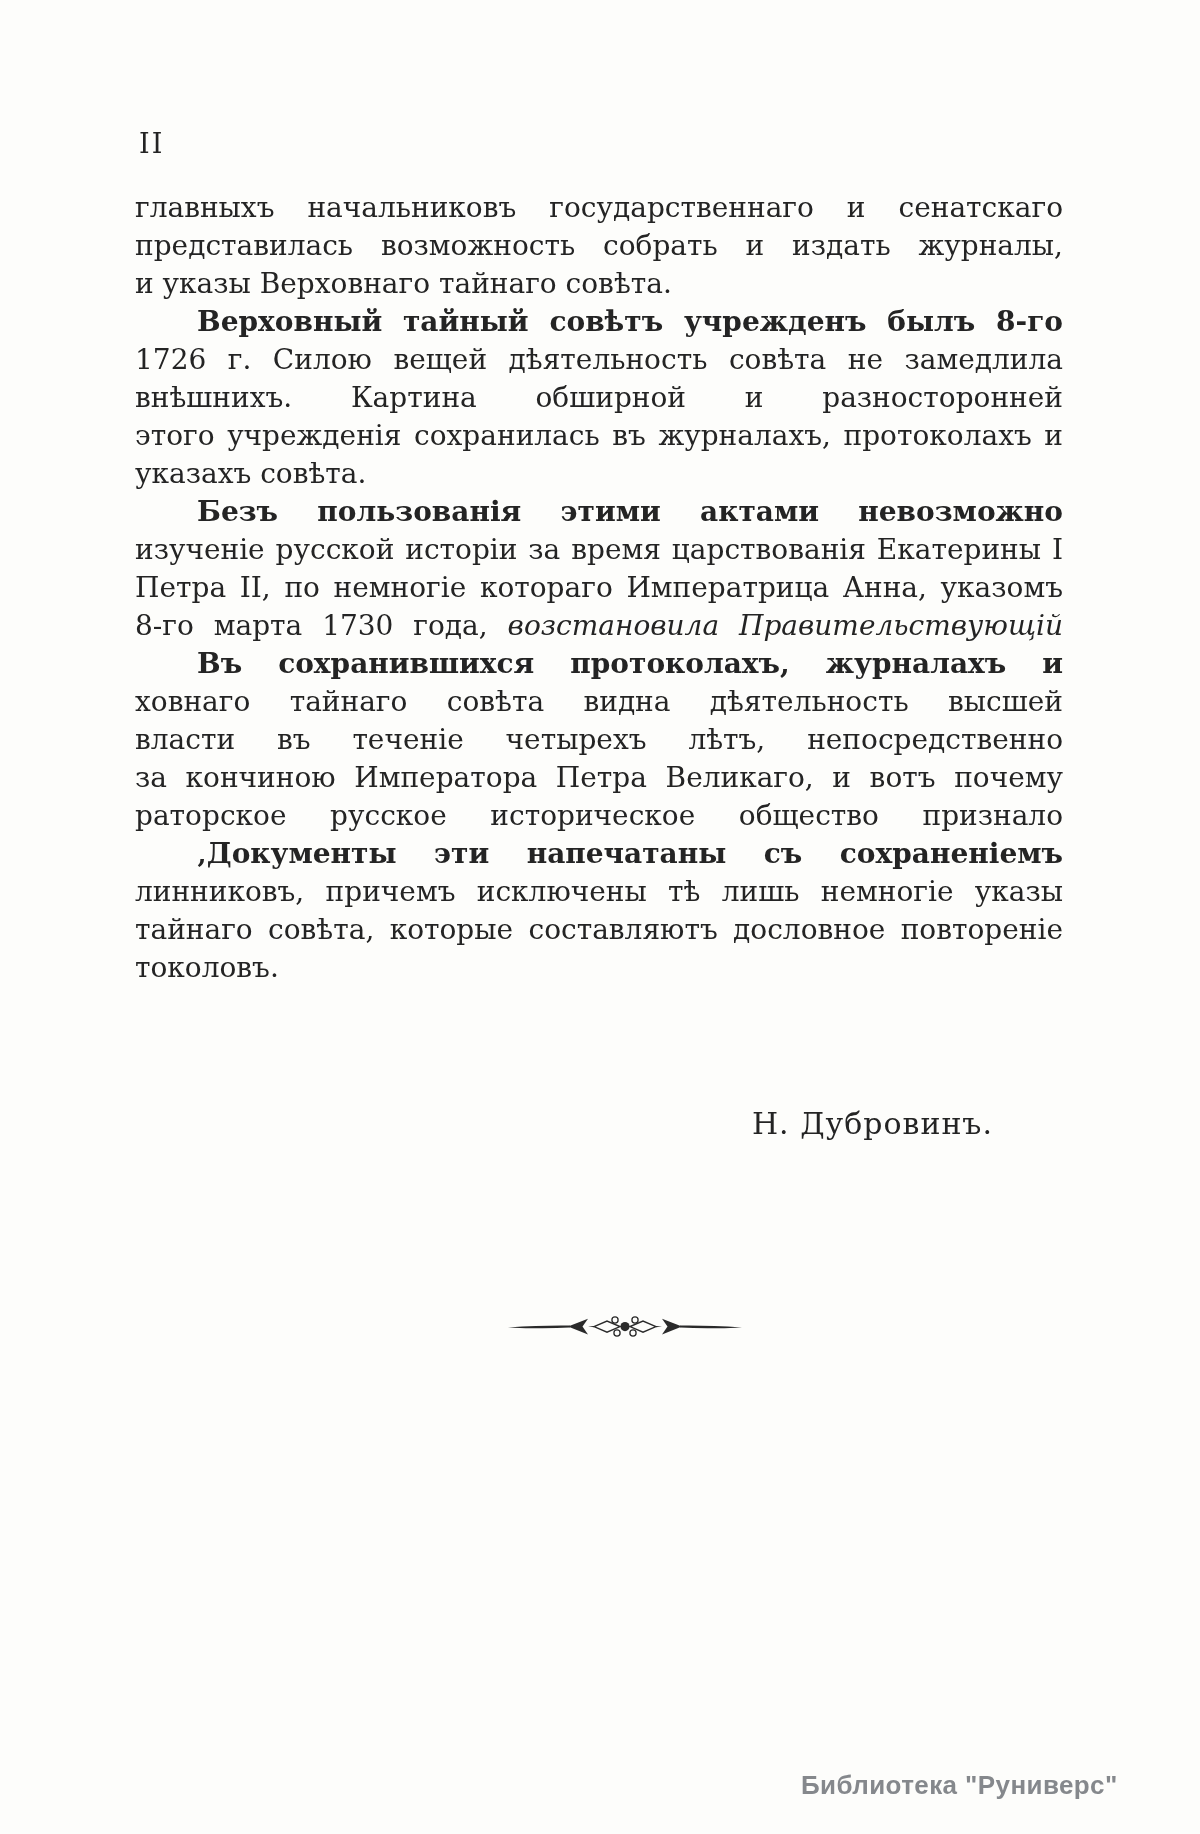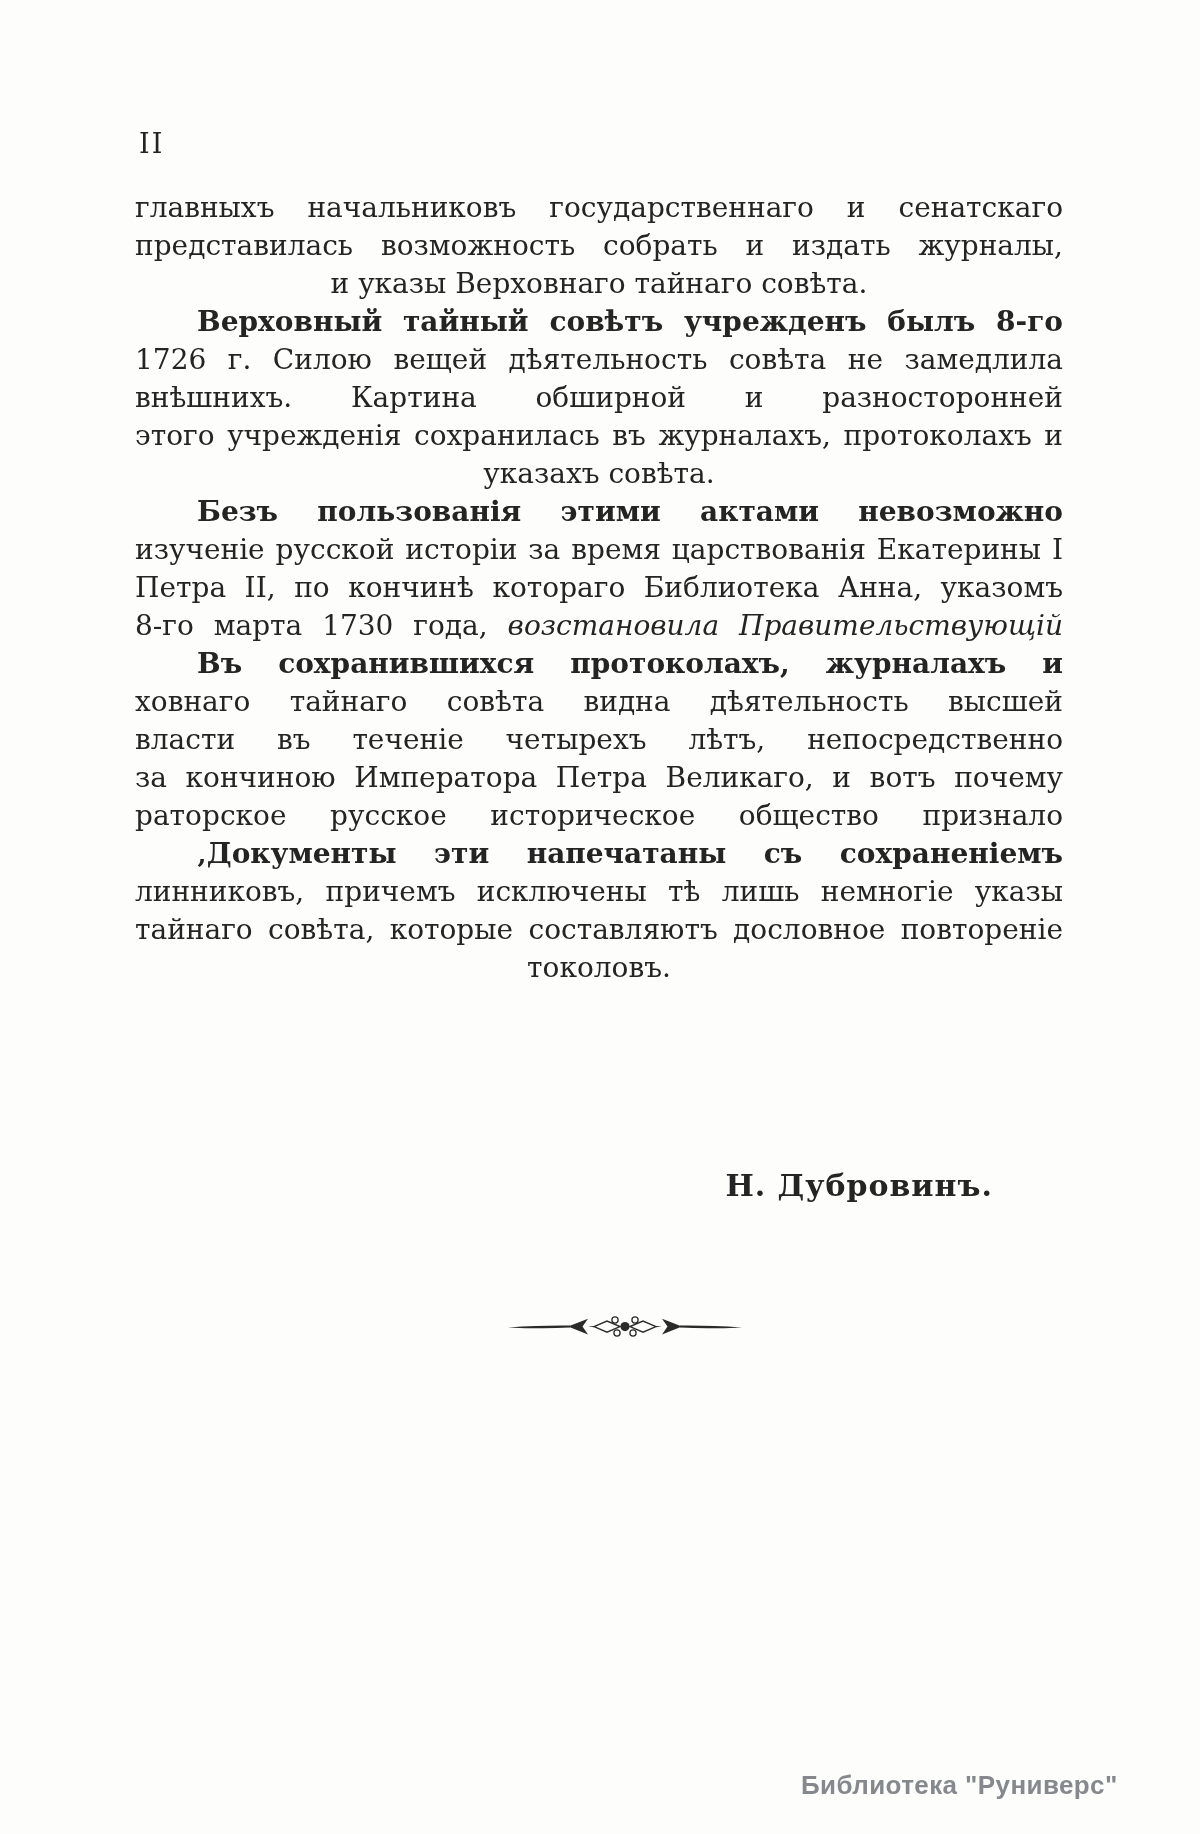--- a/index.html
+++ b/index.html
@@ -18,28 +18,28 @@
   }
   .text-block{
     position:absolute;left:135px;top:189px;width:928px;
     font-size:28px;
   }
   .para{margin:0;padding:0;}
   .line{
     display:block;
     height:38px;line-height:38px;
     overflow:hidden;
-    text-align:center;
+    text-align:left;
   }
   .line.j{text-align:justify;text-align-last:justify;}
   .para.indent .line:first-child{text-indent:62px;font-weight:bold;}
   .seg.it{font-style:italic;}
   .signature{
-    position:absolute;top:1168px;right:207px;
-    font-size:30px;font-weight:bold;letter-spacing:1px;
+    position:absolute;top:1106px;right:207px;
+    font-size:30px;font-weight:normal;letter-spacing:1px;
   }
   .ornament{
     position:absolute;left:506px;top:1313px;
     width:238px;height:26px;
   }
   .watermark{
     position:absolute;left:801px;top:1770px;
     font-family:"Liberation Sans","DejaVu Sans",sans-serif;
     font-size:26px;font-weight:bold;letter-spacing:0.4px;
   }
@@ -60,21 +60,21 @@
       <p class="para indent">
         <span class="line j"><span class="seg">Верховный тайный совѣтъ учрежденъ былъ 8-го февраля</span></span>
         <span class="line j"><span class="seg">1726 г. Силою вещей дѣятельность совѣта не замедлила распро-</span></span>
         <span class="line j"><span class="seg">внѣшнихъ. Картина обширной и разносторонней дѣятельности</span></span>
         <span class="line j"><span class="seg">этого учрежденія сохранилась въ журналахъ, протоколахъ и</span></span>
         <span class="line"><span class="seg">указахъ совѣта.</span></span>
       </p>
       <p class="para indent">
         <span class="line j"><span class="seg">Безъ пользованія этими актами невозможно основательное</span></span>
         <span class="line j"><span class="seg">изученіе русской исторіи за время царствованія Екатерины I и</span></span>
-        <span class="line j"><span class="seg">Петра II, по кончинѣ котораго Библиотека Анна, указомъ</span></span>
+        <span class="line j"><span class="seg">Петра II, по немногіе котораго Императрица Анна, указомъ</span></span>
         <span class="line j"><span class="seg">8-го марта 1730 года, </span><span class="seg it">возстановила Правительствующій Сенатъ</span></span>
       </p>
       <p class="para indent">
         <span class="line j"><span class="seg">Въ сохранившихся протоколахъ, журналахъ и указахъ Вер-</span></span>
         <span class="line j"><span class="seg">ховнаго тайнаго совѣта видна дѣятельность высшей верховной</span></span>
         <span class="line j"><span class="seg">власти въ теченіе четырехъ лѣтъ, непосредственно слѣдовавшихъ</span></span>
         <span class="line j"><span class="seg">за кончиною Императора Петра Великаго, и вотъ почему Импе-</span></span>
         <span class="line j"><span class="seg">раторское русское историческое общество признало необходимымъ</span></span>
       </p>
       <p class="para indent">

